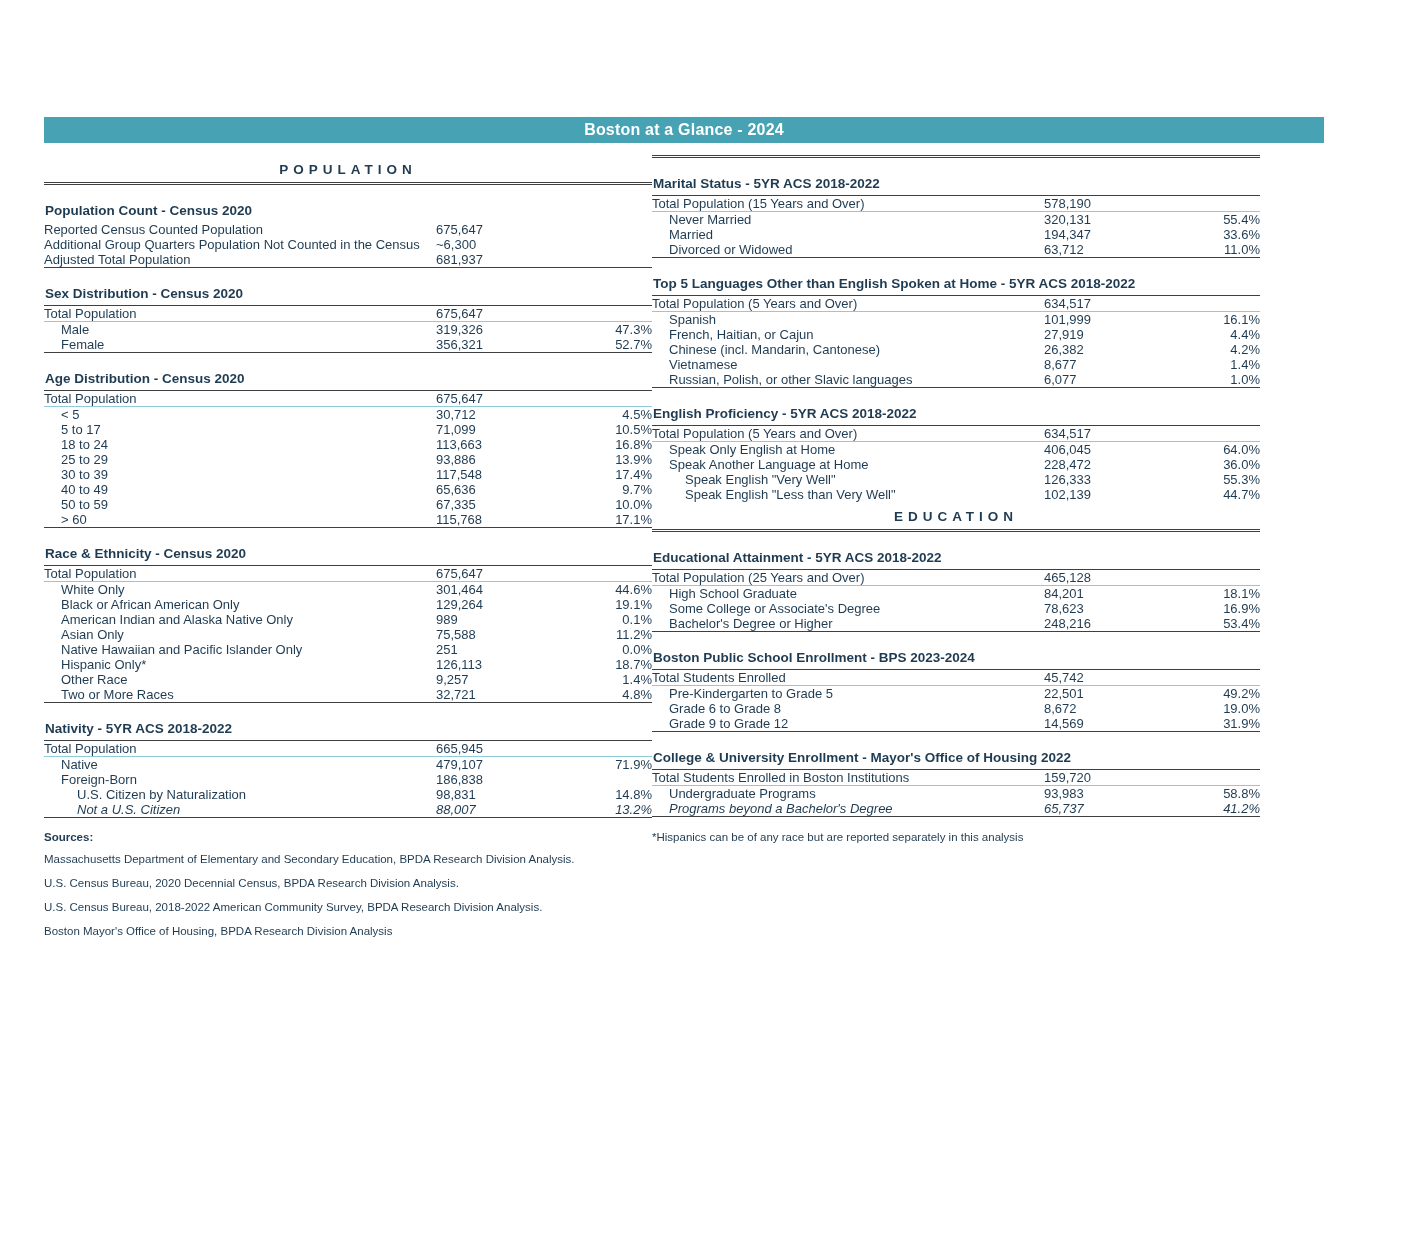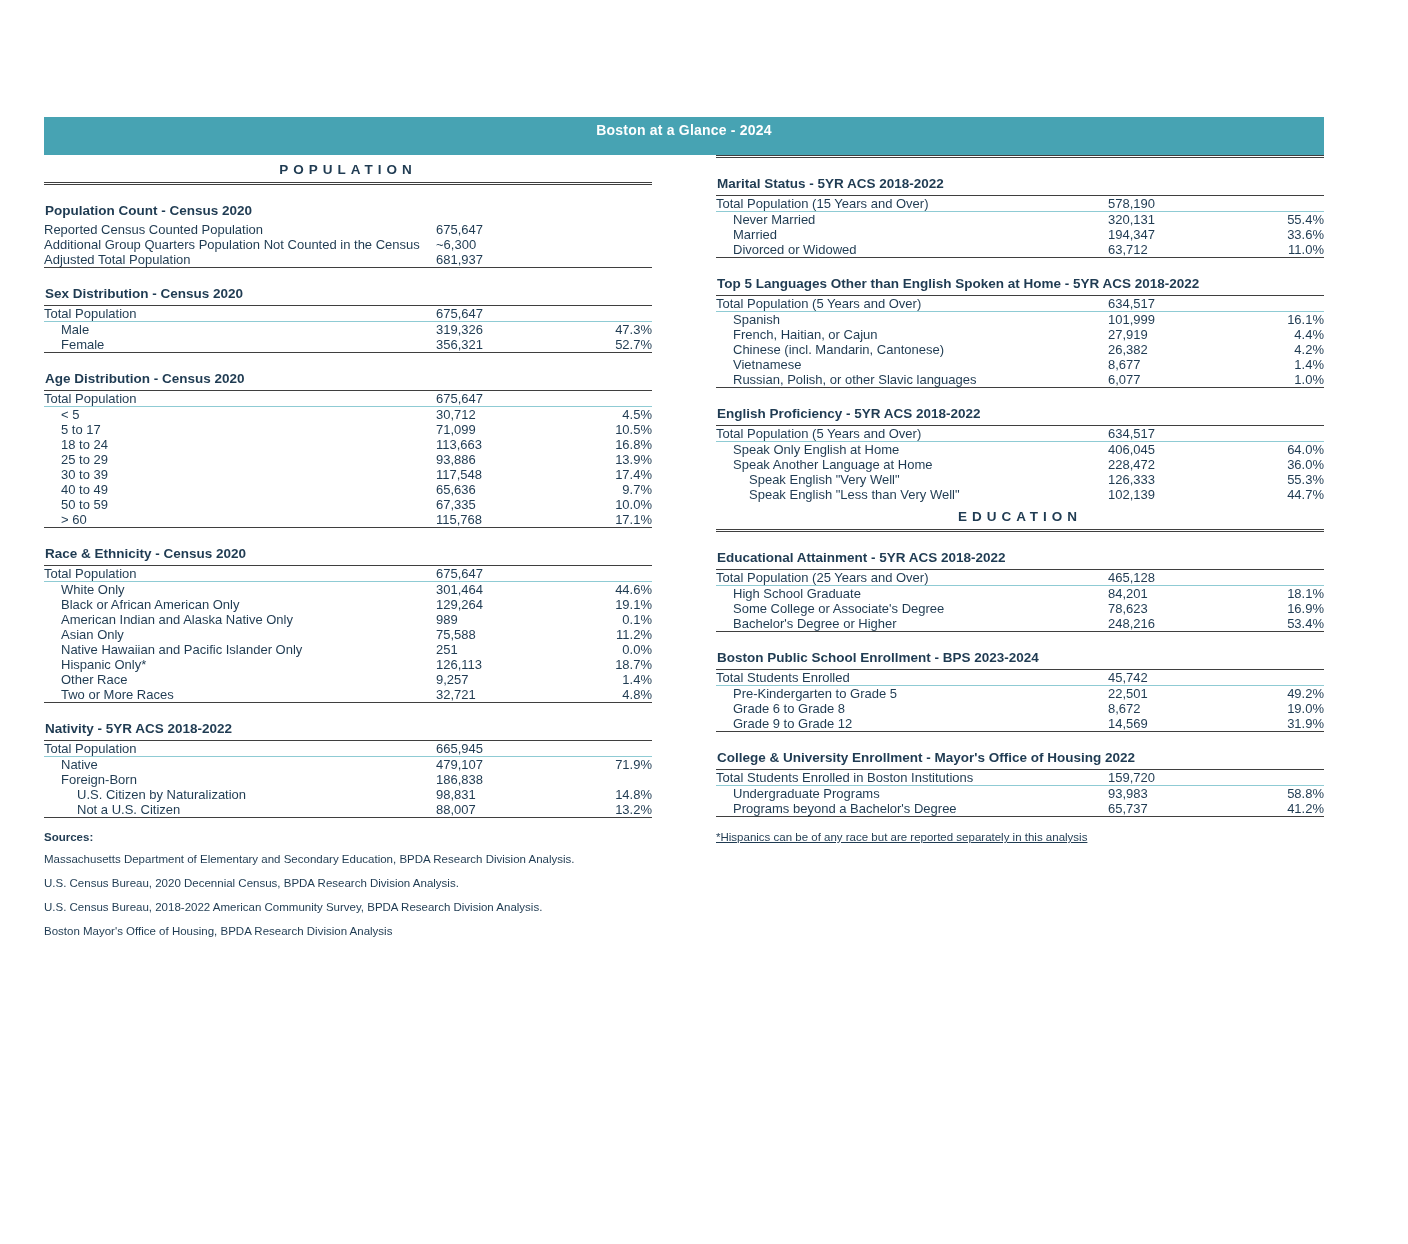--- a/index.html
+++ b/index.html
@@ -16,35 +16,34 @@
   }
   .page {
     position: absolute;
     left: 44px; top: 0; right: 44px;
     width: 1280px;
   }
 
   
   .title-band {
     margin-top: 117px;
-    height: 38px;
+    height: 26px;
     background: #47a3b3;
     color: #ffffff;
-    font-size: 14px;
+    font-size: 16px;
     font-weight: bold;
     text-align: center;
     line-height: 26px;
     letter-spacing: 0.2px;
   }
 
   
   .cols {
     display: flex;
-    gap: 64px;
-    margin-top: 0;
+    margin-top: 12px;
   }
   .col { width: 608px; flex: 0 0 608px; }
 
   
   .section-banner {
     text-align: center;
     font-size: 13.5px;
     font-weight: bold;
     letter-spacing: 5px;
     color: #1f3b52;
@@ -66,21 +65,21 @@
     border-top: 3px double #3f3f3f;
   }
   .tbl { width: 100%; border-collapse: collapse; table-layout: fixed; }
   .tbl td { padding: 0; vertical-align: middle; }
 
   tr.total-row td {
     border-top: 1.6px solid #3f3f3f;
     border-bottom: 1.4px solid #8fcbd4;
   }
   tr.row td { border: none; }
-  tr.last-row td { border-bottom: 1.6px solid #3f3f3f; }
+  tr.last-row td { border-bottom: 1.6px solid #3f3f3f; font-style: italic; }
 
   .lbl {
     font-size: 13px;
     color: #1f3b52;
     padding: 5px 0 5px 1px;
     white-space: nowrap;
     overflow: hidden;
   }
   .lbl.i1 { padding-left: 17px; }
   .lbl.i2 { padding-left: 33px; }
@@ -115,21 +114,20 @@
   .foot-line {
     font-size: 11.5px;
     color: #1f3b52;
     padding-bottom: 12px;
   }
   .right-note {
     font-size: 11.5px;
     color: #1f3b52;
     margin-top: 13px;
     padding-top: 1px;
-    text-decoration: underline;
   }
 </style>
 </head>
 <body>
 
 <div class="page">
 
   <div class="title-band">Boston at a Glance - 2024</div>
 
   <div class="cols">

